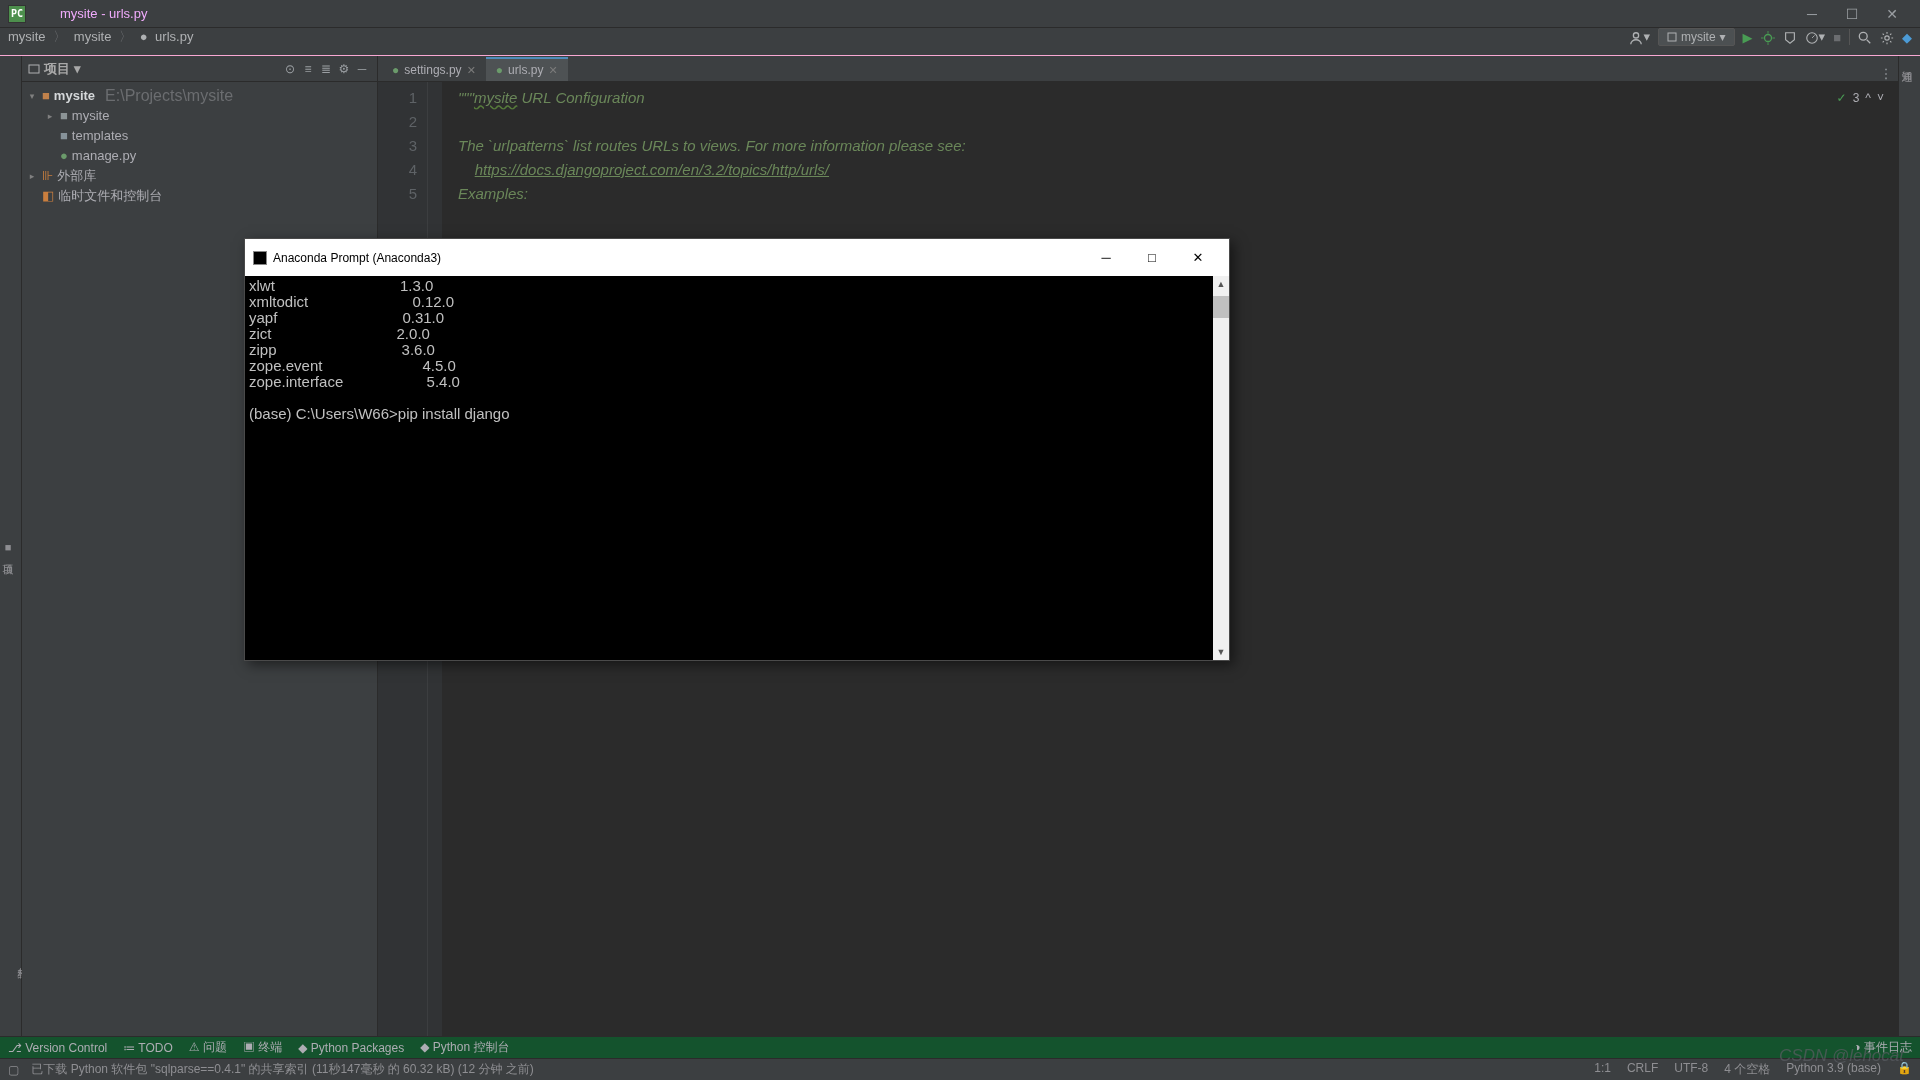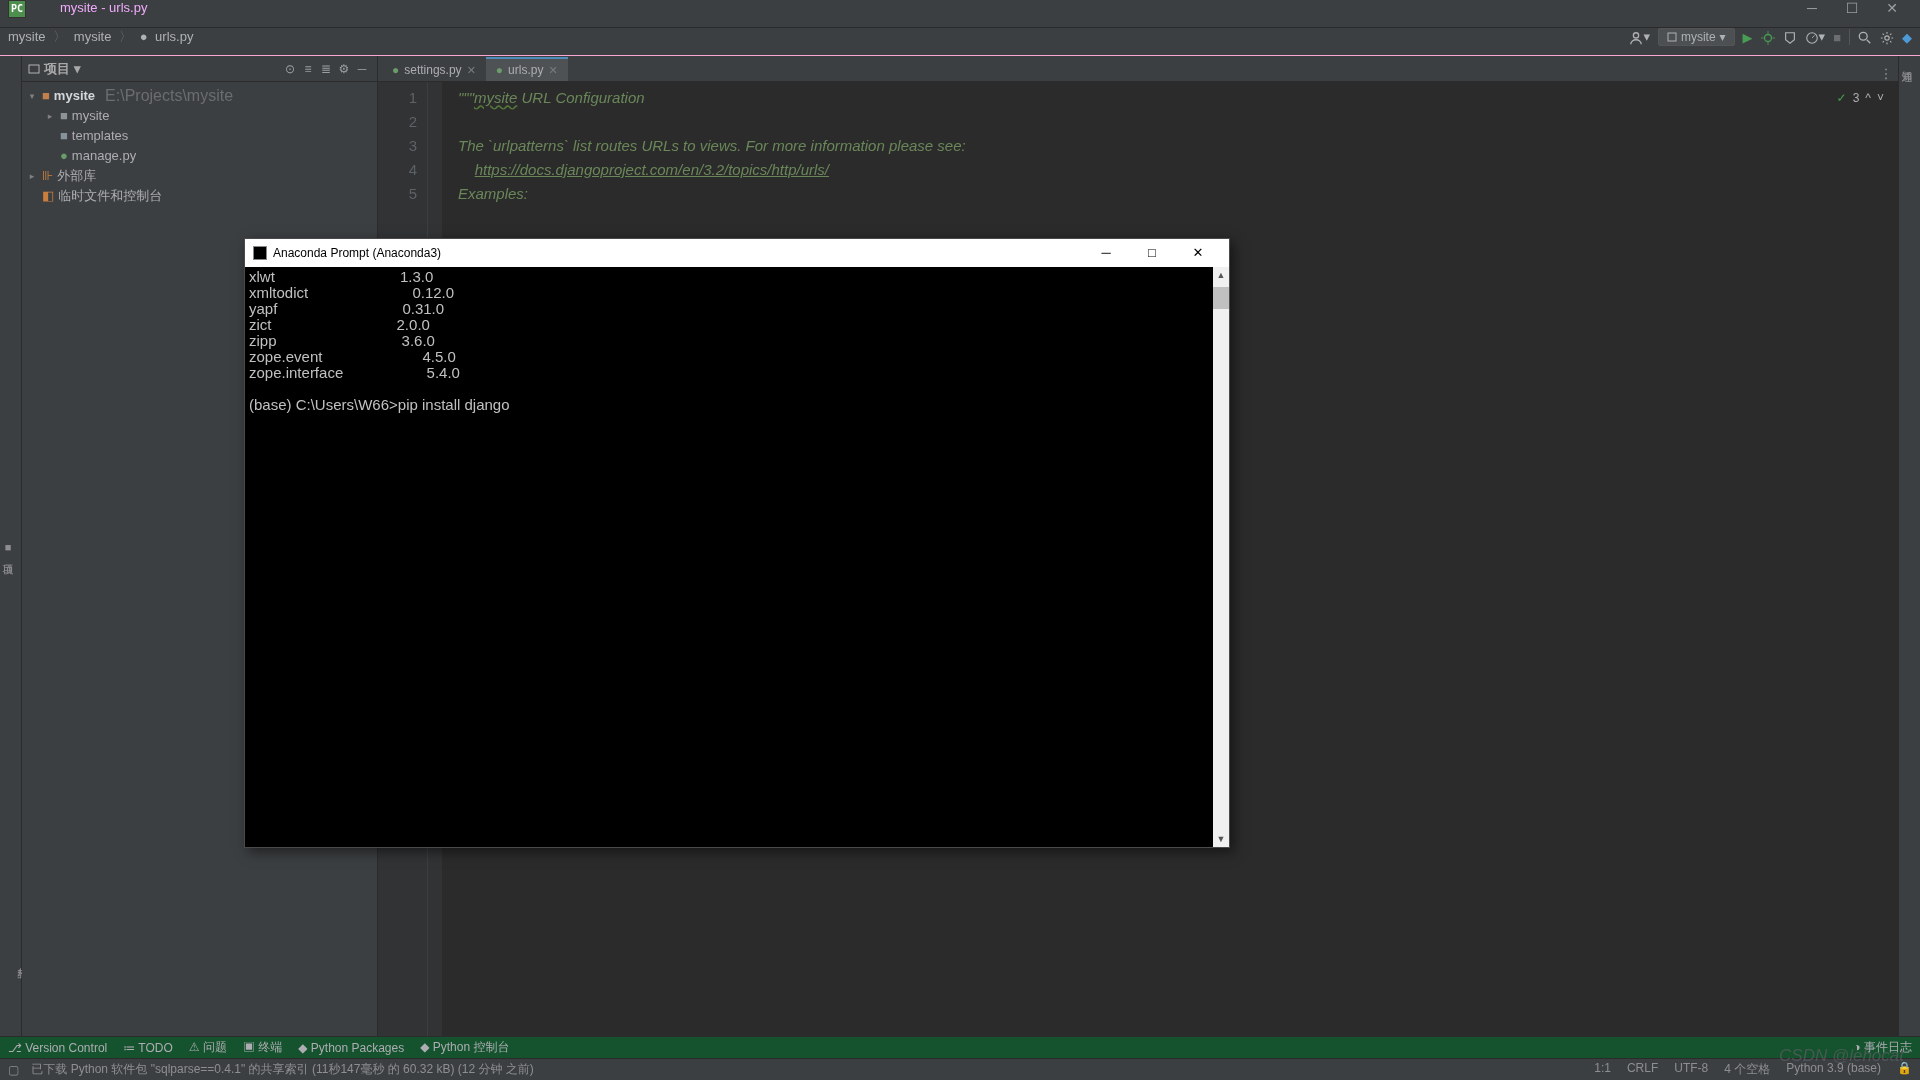--- a/index.html
+++ b/index.html
@@ -1,19 +1,19 @@
 <!DOCTYPE html>
 <html><head>
 <meta charset="utf-8">
 <style>
 * { margin:0; padding:0; box-sizing:border-box; font-family: "Microsoft YaHei", "Segoe UI", sans-serif; }
 body { background:#2b2b2b; color:#adadb3; width:1920px; height:1080px; overflow:hidden; position:relative; font-size:13px; }
 
 
-.titlebar { height:28px; background:#3c3f41; display:flex; padding:0 8px; color:#afb1b3; font-size:13px; border-bottom:1px solid #2b2b2b; }
+.titlebar { height:28px; background:#3c3f41; display:flex; align-items:center; padding:0 8px; color:#afb1b3; font-size:13px; border-bottom:1px solid #2b2b2b; }
 .titlebar .logo { width:18px; height:18px; background:#4d8f4d; border:1px solid #333; display:inline-block; margin-right:8px; font-size:10px; color:#fff; text-align:center; line-height:16px; font-family:monospace; font-weight:bold; }
 .titlebar .menu span { margin-right:14px; cursor:default; }
 .titlebar .wintitle { margin-left:26px; color:#f0abfc; }
 .titlebar .winctrls { margin-left:auto; display:flex; }
 .titlebar .winctrls span { width:40px; text-align:center; font-size:14px; color:#9a9ea2; }
 
 
 .navbar { height:28px; background:#3c3f41; display:flex; align-items:flex-start; padding:0 8px; color:#afb1b3; border-bottom:1px solid #f9a8d4; }
 .navbar .crumbs span { color:#afb1b3; }
 .navbar .crumbs .sep { color:#6b6d70; margin:0 4px; }
@@ -60,25 +60,25 @@
 .code-body { flex:1; padding:4px 0 0 16px; white-space:pre; position:relative;}
 .code-body .problems { position:absolute; top:4px; right:14px; display:flex; align-items:center; gap:6px; font-size:12px; color:#adadb3; font-family:"Segoe UI",sans-serif; }
 .code-body .problems .chk { color:#499c54; }
 .c-str { color:#6a8759; font-style:italic; }
 .c-url { color:#6a8759; font-style:italic; text-decoration:underline; }
 .c-und { text-decoration-line:underline; text-decoration-color:#567b3a; text-decoration-style:wavy; }
 .fold-col{ width:14px; background:#313335;}
 
 
 .popup { position:absolute; left:244px; top:238px; width:986px; background:#000; border:1px solid #4a4a4a; box-shadow:4px 4px 12px rgba(0,0,0,.5); }
-.popup-title { height:28px; background:#fff; color:#000; display:flex; align-items:center; padding:0 8px; font-size:12px;}
+.popup-title { height:37px; background:#fff; color:#000; display:flex; align-items:center; padding:0 8px; font-size:12px;}
 .popup-title .cmd-ico { width:14px; height:14px; background:#000; border:1px solid #888; margin-right:6px;}
 .popup-title .ctrls { margin-left:auto; display:flex; }
 .popup-title .ctrls span { width:46px; text-align:center; font-family:"Segoe UI"; font-size:13px; color:#000;}
-.popup-body { height:580px; background:#000; padding:2px 4px; font-family:'Consolas',monospace; font-size:15px; line-height:16px; color:#c0c0c0; white-space:pre; position:relative;}
+.popup-body { height:384px; background:#000; padding:2px 4px; font-family:'Consolas',monospace; font-size:15px; line-height:16px; color:#c0c0c0; white-space:pre; position:relative;}
 .popup-body .sb { position:absolute; right:0; top:0; bottom:0; width:16px; background:#f0f0f0; }
 .popup-body .sb-thumb { position:absolute; right:0; top:20px; width:16px; height:22px; background:#c0c0c0; }
 .popup-body .sb-btn { position:absolute; right:0; width:16px; height:16px; background:#f0f0f0; text-align:center; font-size:9px; color:#555;}
 .popup-body .sb-top { top:0; }
 .popup-body .sb-bot { bottom:0; }
 
 
 .toolbar-bot { height:22px; background:#14532d; border-top:1px solid #2b2b2b; display:flex; align-items:center; padding:0 8px; font-size:12px; color:#adadb3; gap:16px; }
 .toolbar-bot .right { margin-left:auto; display:flex; align-items:center; gap:10px; }
 

